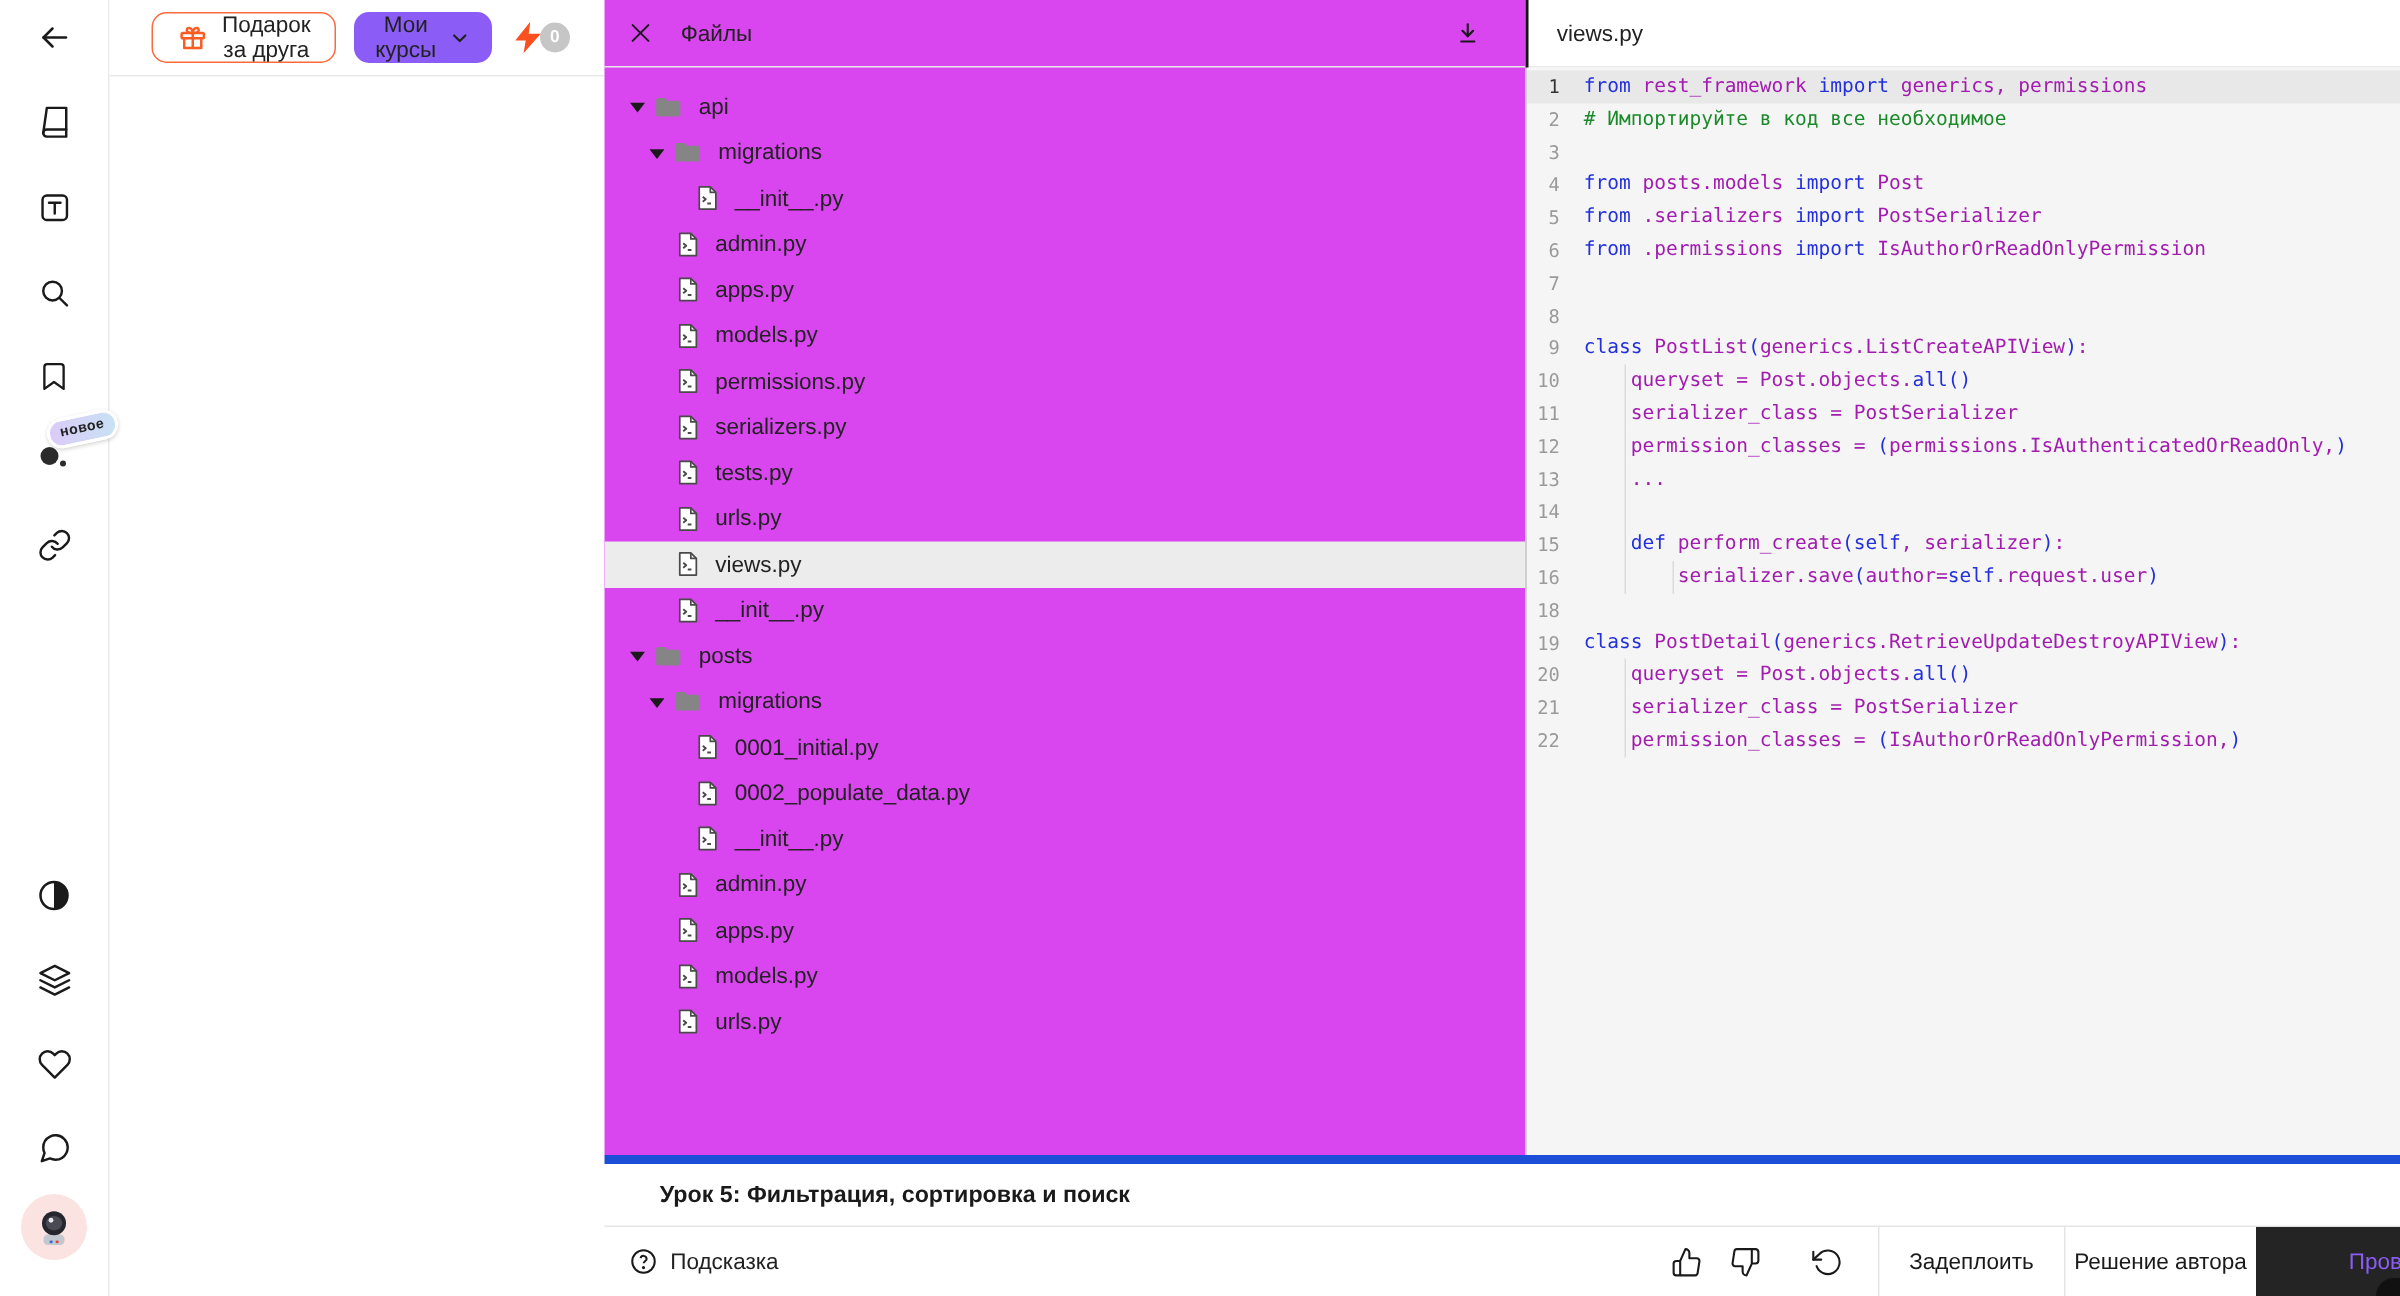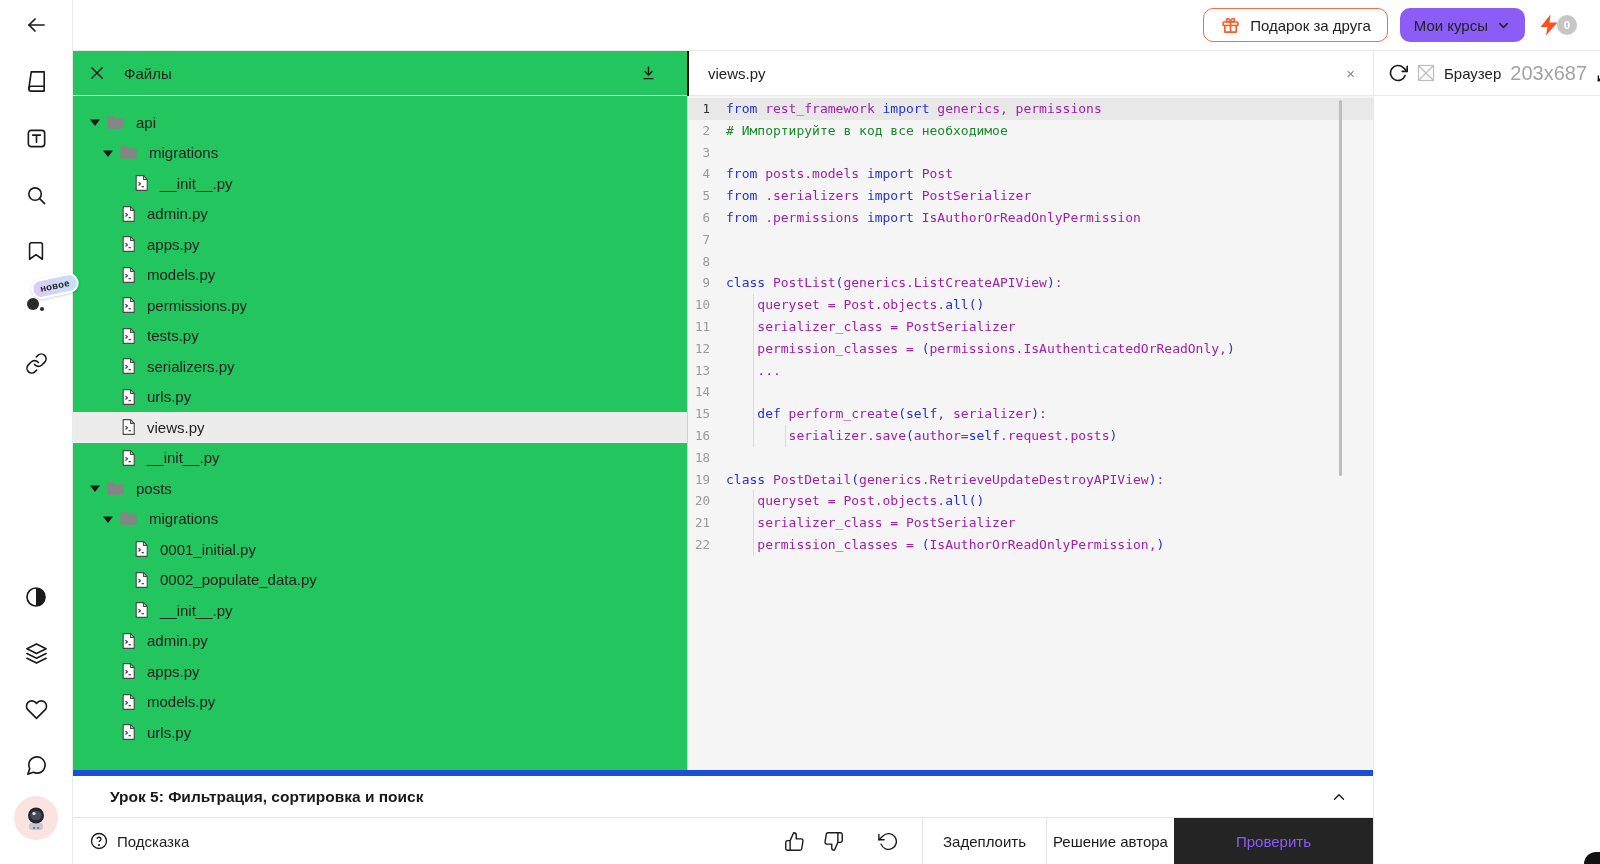--- a/index.html
+++ b/index.html
@@ -14,38 +14,38 @@
   .ric svg { stroke:#1a1a1a; fill:none; stroke-width:1.7; stroke-linecap:round; stroke-linejoin:round; }
   .ai-wrap { position:relative; }
   .new-badge { position:absolute; left:8px; top:-12px; transform:rotate(-12deg);
     background:linear-gradient(100deg,#dccaf8,#c7e2f4); border:2px solid #fff; border-radius:10px;
     padding:2px 7px 3px; font-size:9.5px; font-weight:700; color:#222; letter-spacing:.3px;
     box-shadow:0 1px 3px rgba(0,0,0,.18); white-space:nowrap; }
   .avatar { width:44px; height:44px; border-radius:50%; background:#fae3e1;
     display:flex; align-items:center; justify-content:center; cursor:pointer; }
 
   
-  .main { flex:1; display:flex; flex-direction:column; min-width:0; }
+  .main { flex:1; display:flex; flex-direction:row; min-width:0; }
   .topbar { height:51px; border-bottom:1px solid #e9e9e9; display:flex; align-items:center;
     padding:0 23px 0 16px; gap:12px; background:#fff; }
   .topbar .spacer { flex:1; }
   .gift-btn { height:34px; border:1.5px solid #fc6a3f; border-radius:10px; background:#fff;
     display:flex; align-items:center; gap:9px; padding:0 16px; font-size:15px; color:#222; cursor:pointer; }
   .courses-btn { height:34px; border:none; border-radius:10px; background:#8b5cf6;
     display:flex; align-items:center; gap:8px; padding:0 14px; font-size:15px; color:#222; cursor:pointer; }
   .energy { display:flex; align-items:center; }
   .energy-badge { width:20px; height:20px; border-radius:50%; background:#c6c6c6; color:#fff;
     font-size:11.5px; font-weight:700; display:flex; align-items:center; justify-content:center; margin-left:-4px; }
 
   .body { flex:1; display:flex; min-height:0; }
   .left-stack { width:1300px; flex:none; display:flex; flex-direction:column; min-height:0; }
   .panels { flex:1; display:flex; min-height:0; }
 
   
-  .files-panel { width:614px; flex:none; display:flex; flex-direction:column; background:#22c55e; }
+  .files-panel { width:614px; flex:none; display:flex; flex-direction:column; background:#d946ef; }
   .files-header { height:45px; flex:none; border-bottom:1px solid #e9e9e9; display:flex;
     align-items:center; padding:0 29px 0 15px; }
   .files-header .title { margin-left:18px; font-size:15px; color:#222; }
   .files-header .spacer { flex:1; }
   .icon-btn { background:none; border:none; cursor:pointer; display:flex; align-items:center; justify-content:center; padding:0; }
   .icon-btn svg { stroke:#1a1a1a; fill:none; stroke-width:1.8; stroke-linecap:round; stroke-linejoin:round; }
   .tree { flex:1; overflow:hidden; padding-top:11px; }
   .trow { height:30.5px; display:flex; align-items:center; font-size:15px; color:#222; cursor:pointer; }
   .trow.sel { background:#ececec; }
   .trow .caret { width:10px; flex:none; margin-right:6px; display:flex; }
@@ -328,33 +328,33 @@
                 <div class="trow" style="padding-left: 30px;">
                   <span class="fpad"></span>
                   <span class="file-ic">
                     <svg width="17" height="18" viewBox="0 0 20 22" fill="#fff" stroke="#4a4a4a" stroke-width="1.4" stroke-linejoin="round">
                       <path d="M3.5 2h9l4.5 4.5V20h-13.5z"></path>
                       <path d="M12.5 2v4.5H17" fill="none"></path>
                       <polyline points="6.3 10 8.8 12 6.3 14" fill="none" stroke-width="1.5"></polyline>
                       <line x1="10" y1="15.5" x2="13" y2="15.5" stroke-width="1.5"></line>
                     </svg>
                   </span>
+                  <span>serializers.py</span>
+                </div>
+                <div class="trow" style="padding-left: 30px;">
+                  <span class="fpad"></span>
+                  <span class="file-ic">
+                    <svg width="17" height="18" viewBox="0 0 20 22" fill="#fff" stroke="#4a4a4a" stroke-width="1.4" stroke-linejoin="round">
+                      <path d="M3.5 2h9l4.5 4.5V20h-13.5z"></path>
+                      <path d="M12.5 2v4.5H17" fill="none"></path>
+                      <polyline points="6.3 10 8.8 12 6.3 14" fill="none" stroke-width="1.5"></polyline>
+                      <line x1="10" y1="15.5" x2="13" y2="15.5" stroke-width="1.5"></line>
+                    </svg>
+                  </span>
                   <span>tests.py</span>
-                </div>
-                <div class="trow" style="padding-left: 30px;">
-                  <span class="fpad"></span>
-                  <span class="file-ic">
-                    <svg width="17" height="18" viewBox="0 0 20 22" fill="#fff" stroke="#4a4a4a" stroke-width="1.4" stroke-linejoin="round">
-                      <path d="M3.5 2h9l4.5 4.5V20h-13.5z"></path>
-                      <path d="M12.5 2v4.5H17" fill="none"></path>
-                      <polyline points="6.3 10 8.8 12 6.3 14" fill="none" stroke-width="1.5"></polyline>
-                      <line x1="10" y1="15.5" x2="13" y2="15.5" stroke-width="1.5"></line>
-                    </svg>
-                  </span>
-                  <span>serializers.py</span>
                 </div>
                 <div class="trow" style="padding-left: 30px;">
                   <span class="fpad"></span>
                   <span class="file-ic">
                     <svg width="17" height="18" viewBox="0 0 20 22" fill="#fff" stroke="#4a4a4a" stroke-width="1.4" stroke-linejoin="round">
                       <path d="M3.5 2h9l4.5 4.5V20h-13.5z"></path>
                       <path d="M12.5 2v4.5H17" fill="none"></path>
                       <polyline points="6.3 10 8.8 12 6.3 14" fill="none" stroke-width="1.5"></polyline>
                       <line x1="10" y1="15.5" x2="13" y2="15.5" stroke-width="1.5"></line>
                     </svg>
@@ -561,21 +561,21 @@
                   <div class="cline">
                     <span class="ln">14</span>
                     <span class="ct"><i class="guide" style="left:calc(16px + 3.5ch)"></i></span>
                   </div>
                   <div class="cline">
                     <span class="ln">15</span>
                     <span class="ct"><i class="guide" style="left:calc(16px + 3.5ch)"></i><span class="tk-p">    </span><span class="tk-k">def</span><span class="tk-p"> perform_create</span><span class="tk-b">(</span><span class="tk-k">self</span><span class="tk-p">, serializer</span><span class="tk-b">)</span><span class="tk-p">:</span></span>
                   </div>
                   <div class="cline">
                     <span class="ln">16</span>
-                    <span class="ct"><i class="guide" style="left:calc(16px + 3.5ch)"></i><i class="guide" style="left:calc(16px + 7.5ch)"></i><span class="tk-p">        serializer.save</span><span class="tk-b">(</span><span class="tk-p">author=</span><span class="tk-k">self</span><span class="tk-p">.request.posts</span><span class="tk-b">)</span></span>
+                    <span class="ct"><i class="guide" style="left:calc(16px + 3.5ch)"></i><i class="guide" style="left:calc(16px + 7.5ch)"></i><span class="tk-p">        serializer.save</span><span class="tk-b">(</span><span class="tk-p">author=</span><span class="tk-k">self</span><span class="tk-p">.request.user</span><span class="tk-b">)</span></span>
                   </div>
                   <div class="cline">
                     <span class="ln">18</span>
                     <span class="ct"></span>
                   </div>
                   <div class="cline">
                     <span class="ln">19</span>
                     <span class="ct"><span class="tk-k">class</span><span class="tk-p"> PostDetail</span><span class="tk-b">(</span><span class="tk-p">generics.RetrieveUpdateDestroyAPIView</span><span class="tk-b">)</span><span class="tk-p">:</span></span>
                   </div>
                   <div class="cline">

